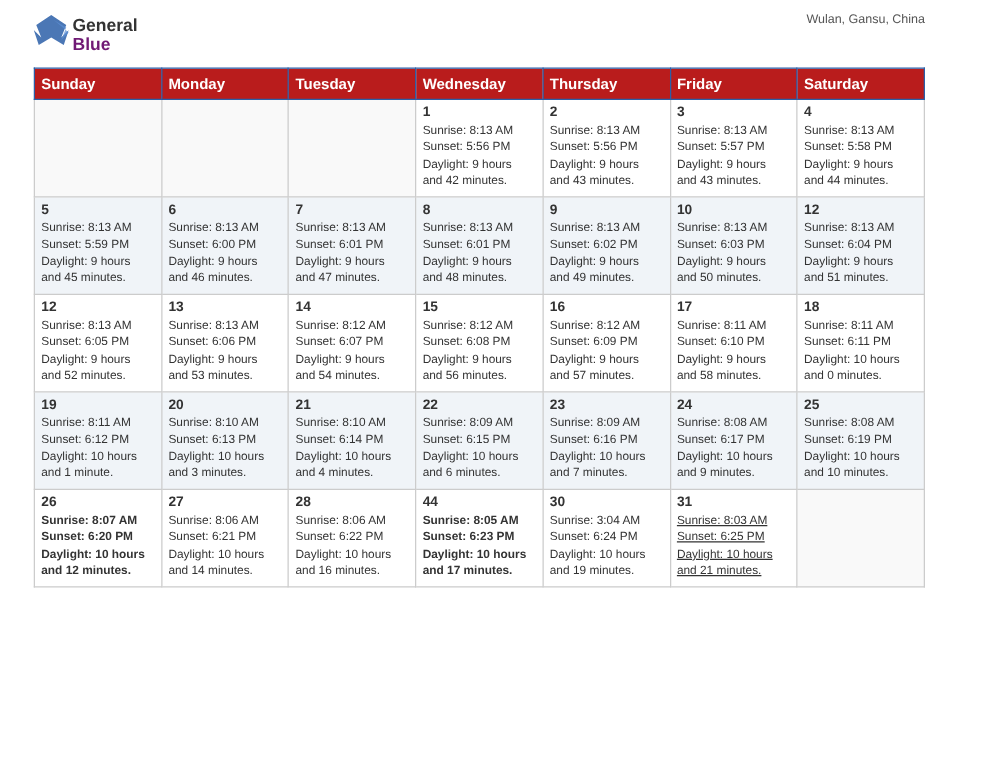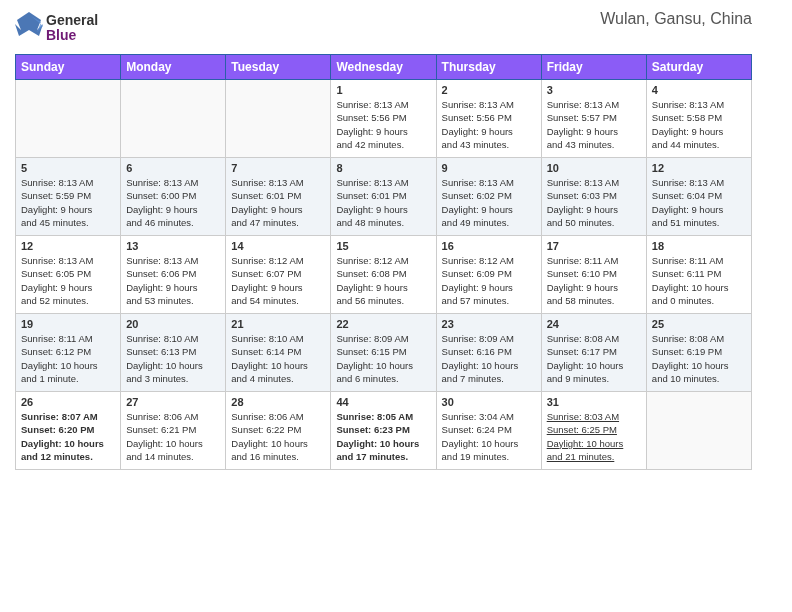--- a/index.html
+++ b/index.html
@@ -6,21 +6,21 @@
     body {
       font-family: Arial, sans-serif;
       background: #fff;
       width: 792px;
       height: 612px;
       overflow: hidden;
     }
     .page {
       width: 767px;
       height: 612px;
-      padding: 10px 15px;
+      padding: 10px 27px;
     }
     .header {
       display: flex;
       justify-content: space-between;
       align-items: flex-start;
       margin-bottom: 8px;
     }
     .logo {
       display: flex;
       align-items: center;
@@ -29,30 +29,30 @@
     .title-block {
       text-align: right;
     }
     .month-title {
       font-size: 32px;
       font-weight: bold;
       color: #333;
       line-height: 1.1;
     }
     .subtitle {
-      font-size: 16px;
+      font-size: 10px;
       color: #555;
     }
     .calendar {
       width: 100%;
       border-collapse: collapse;
       border: 1px solid #ccc;
     }
     .calendar th {
-      background-color: #8b5cf6;
+      background-color: #b91c1c;
       color: #fff;
       text-align: left;
       padding: 5px 5px;
       font-size: 12px;
       font-weight: bold;
       border: 1px solid #2b5fa8;
     }
     .calendar td {
       vertical-align: top;
       padding: 4px 5px;

